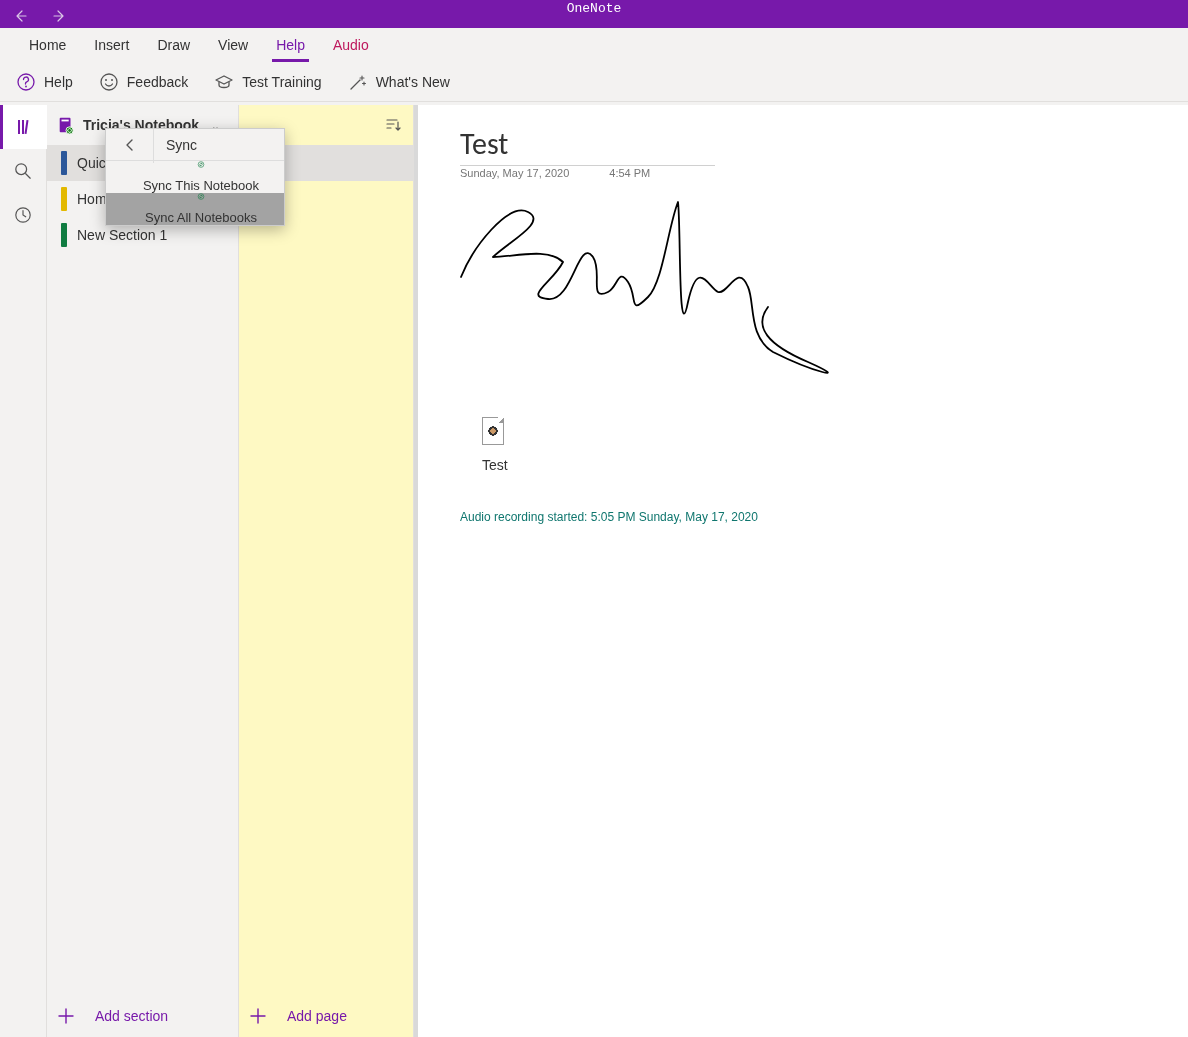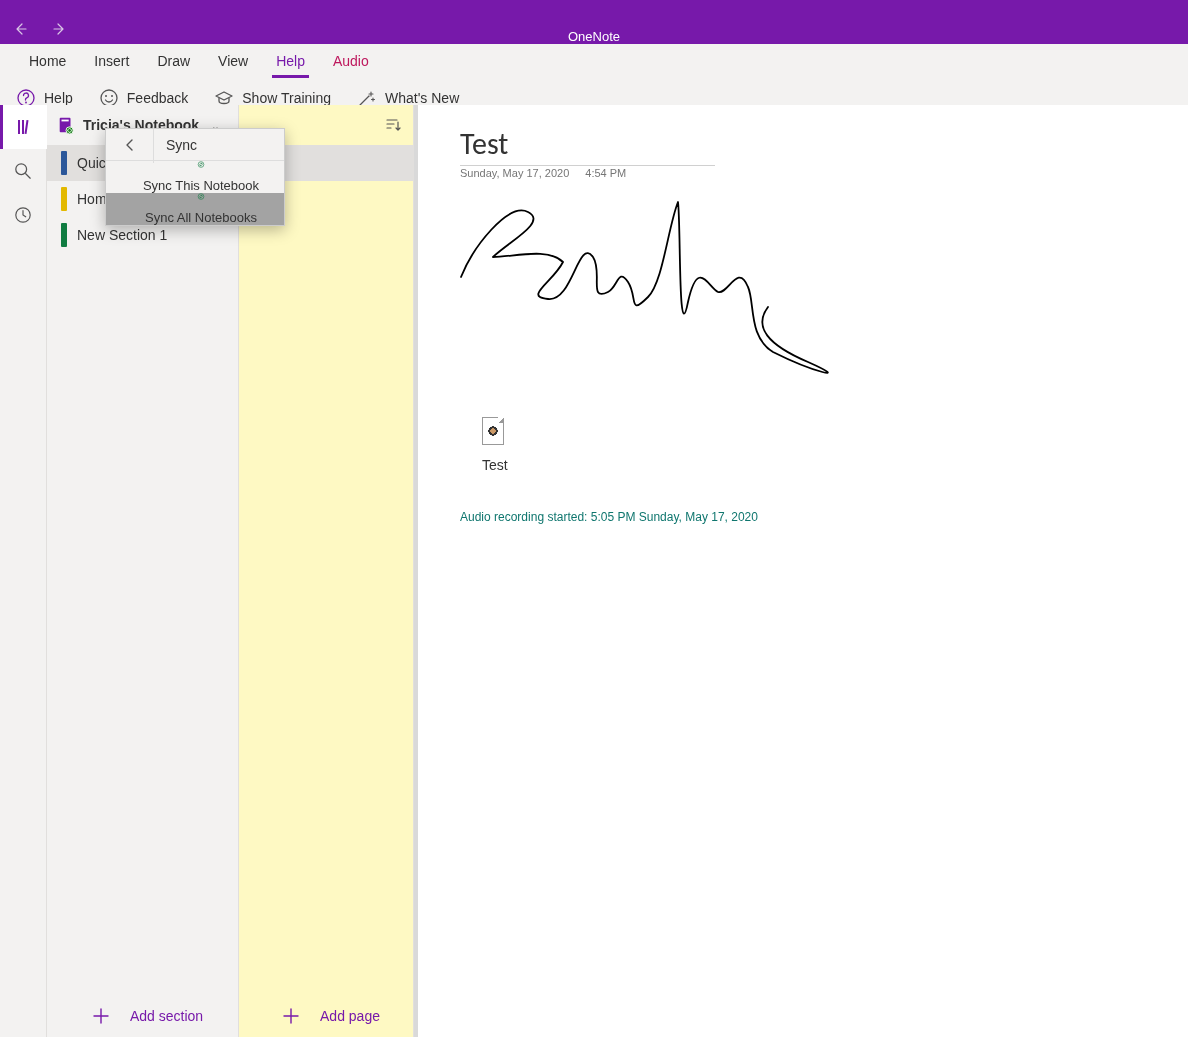--- a/index.html
+++ b/index.html
@@ -1,17 +1,17 @@
 <!DOCTYPE html>
 <html><head>
 <meta charset="utf-8">
 <style>
   * { box-sizing: border-box; margin: 0; padding: 0; }
   html, body { width: 1188px; height: 1037px; font-family: "Segoe UI", Arial, sans-serif; font-size: 14px; color: #333; background: #f3f2f1; overflow: hidden; }
-  .title-bar { height: 44px; background: #7719AA; display: flex; align-items: flex-end; }
+  .title-bar { height: 28px; background: #7719AA; display: flex; align-items: flex-start; font-family: Liberation Mono, monospace; }
   .nav-btn { width: 40px; height: 31px; display: flex; align-items: center; justify-content: center; color: #fff; }
   .nav-btn svg { stroke: #d9c6e6; }
   .title-text { flex: 1; text-align: center; color: #fff; font-size: 13px; margin-left: 550px; margin-right: 40px;}
   .title-wrap { position: absolute; left: 0; right: 0; text-align: center; pointer-events:none;}
   .tabs { height: 34px; background: #f3f2f1; display: flex; align-items: stretch; padding-left: 15px; border-bottom: none;}
   .tab { padding: 14px 14px; display: flex; align-items: center; font-size: 14px; color: #333; cursor: default; position: relative;}
   .tab.active { color: #7719AA; }
   .tab.active::after { content:""; position:absolute; left:10px; right:10px; bottom:0; height:3px; background:#7719AA; }
   .tab.audio { color: #be185d; }
   .ribbon { height: 40px; background: #f3f2f1; display: flex; align-items: center; padding-left: 12px; gap: 18px; border-bottom: 1px solid #e1dfdd; }
@@ -23,26 +23,26 @@
   .vrail-item.active { background:#fff; border-left: 3px solid #7719AA; border-right:1px solid #fff; color:#7719AA;}
   .section-col { width: 192px; background: #f3f2f1; border-right: 1px solid #e1dfdd; display:flex; flex-direction:column; position:relative;}
   .nb-header { height: 40px; display:flex; align-items:center; padding-left:10px; gap:8px; font-weight:600; font-size:14px; }
   .section-item { height:36px; display:flex; align-items:center; padding-left:14px; gap:10px; font-size:14px; }
   .section-item.selected { background:#e1dfdd;}
   .section-tab { width:6px; height:24px; border-radius:1px; }
   .pages-col { width: 175px; background: #fef9c3; border-right: 1px solid #e1dfdd; display:flex; flex-direction:column;}
   .sort-row { height:40px; display:flex; align-items:center; justify-content:flex-end; padding-right:12px;}
   .page-item { height:36px; display:flex; align-items:center; padding-left:14px; font-size:14px;}
   .page-item.selected { background:#e1dfdd;}
-  .add-bar { margin-top:auto; height:42px; display:flex; align-items:center; padding-left:10px; gap:20px; color:#7719AA; font-size:14px;justify-content:center;}
+  .add-bar { margin-top:auto; height:42px; display:flex; align-items:center; padding-left:10px; gap:20px; color:#7719AA; font-size:14px;}
   .add-plus { width:18px; height:18px; }
   .canvas { flex:1; background:#fff; position:relative; border-left:4px solid rgba(0,0,0,0.15);}
   .page-title { position:absolute; left:42px; top:20px; font-size:30px; font-weight:400; color:#333; font-family: Calibri, "Segoe UI", sans-serif;}
   .title-underline { position:absolute; left:42px; top:60px; width:255px; height:1px; background:#d0d0d0;}
-  .date-row { position:absolute; left:42px; top:62px; font-size:11px; color:#767676; display:flex; gap:16px;}
+  .date-row { position:absolute; left:42px; top:62px; font-size:11px; color:#767676; display:flex; gap:40px;}
   .ink { position:absolute; left:35px; top:82px; }
   .audio-icon { position:absolute; left:64px; top:312px; width:22px; height:28px; background:#fff; border:1px solid #999; display:flex; align-items:center; justify-content:center;}
   .audio-icon::before { content:""; position:absolute; top:-1px; right:-1px; width:6px; height:6px; background:linear-gradient(135deg,#fff 50%,#999 50%);}
   .audio-circle{width:12px;height:12px;border-radius:50%;background:radial-gradient(circle,#c96 30%,#333 31%,#333 55%, transparent 56%);}
   .audio-label { position:absolute; left:64px; top:352px; font-size:14px;}
   .audio-text { position:absolute; left:42px; top:405px; font-size:12px; color:#0f766e;}
   
   .popup { position:absolute; left:105px; top:128px; width:180px; background:#f3f2f1; box-shadow:0 4px 14px rgba(0,0,0,0.28); border:1px solid #ccc; z-index:50;}
   .popup-header { height:32px; display:flex; align-items:center; border-bottom:1px solid #ddd;}
   .popup-back { width:48px; height:36px; border-right:1px solid #ddd; display:flex; align-items:center; justify-content:center;}
@@ -100,21 +100,21 @@
     </span>
     <span>Feedback</span>
   </div>
   <div class="ribbon-btn">
     <span class="icon">
       <svg width="20" height="20" viewBox="0 0 20 20">
           <path d="M10 4 L18 8 L10 12 L2 8 Z" fill="none" stroke="#555" stroke-width="1.3" stroke-linejoin="round"></path>
           <path d="M5 10v3c0 1.3 2.2 2.5 5 2.5s5-1.2 5-2.5v-3" fill="none" stroke="#555" stroke-width="1.3"></path>
         </svg>
     </span>
-    <span>Show Training</span>
+    <span>Test Training</span>
   </div>
   <div class="ribbon-btn">
     <span class="icon">
       <svg width="20" height="20" viewBox="0 0 20 20">
           <path d="M3 17 L12 8" stroke="#555" stroke-width="1.3" stroke-linecap="round"></path>
           <path d="M14 4v4M12 6h4M16 10v3M14.5 11.5h3" stroke="#555" stroke-width="1.1" stroke-linecap="round"></path>
         </svg>
     </span>
     <span>What's New</span>
   </div>

